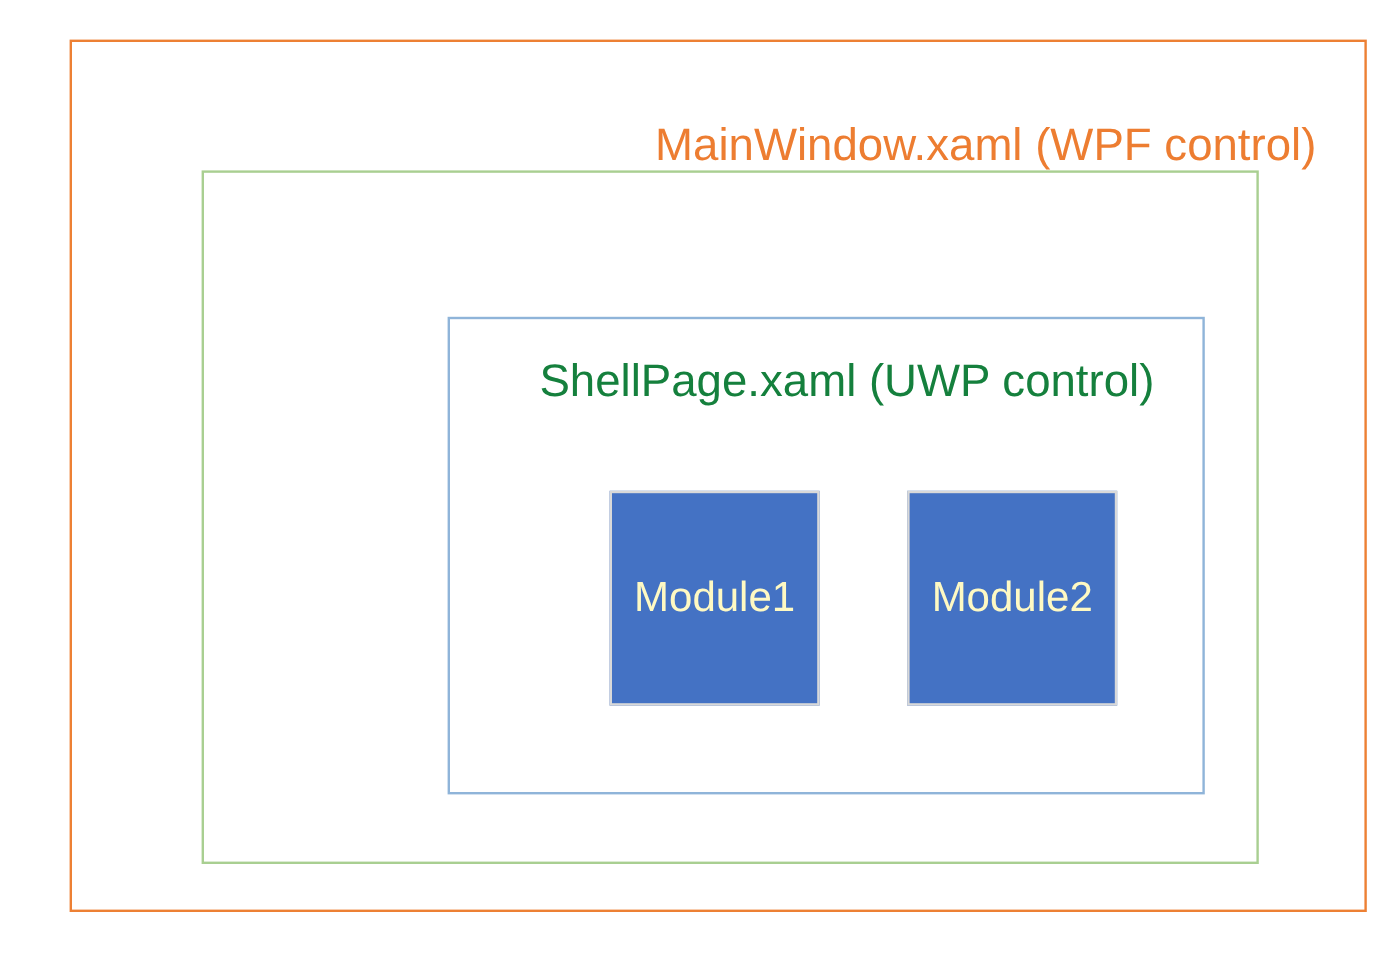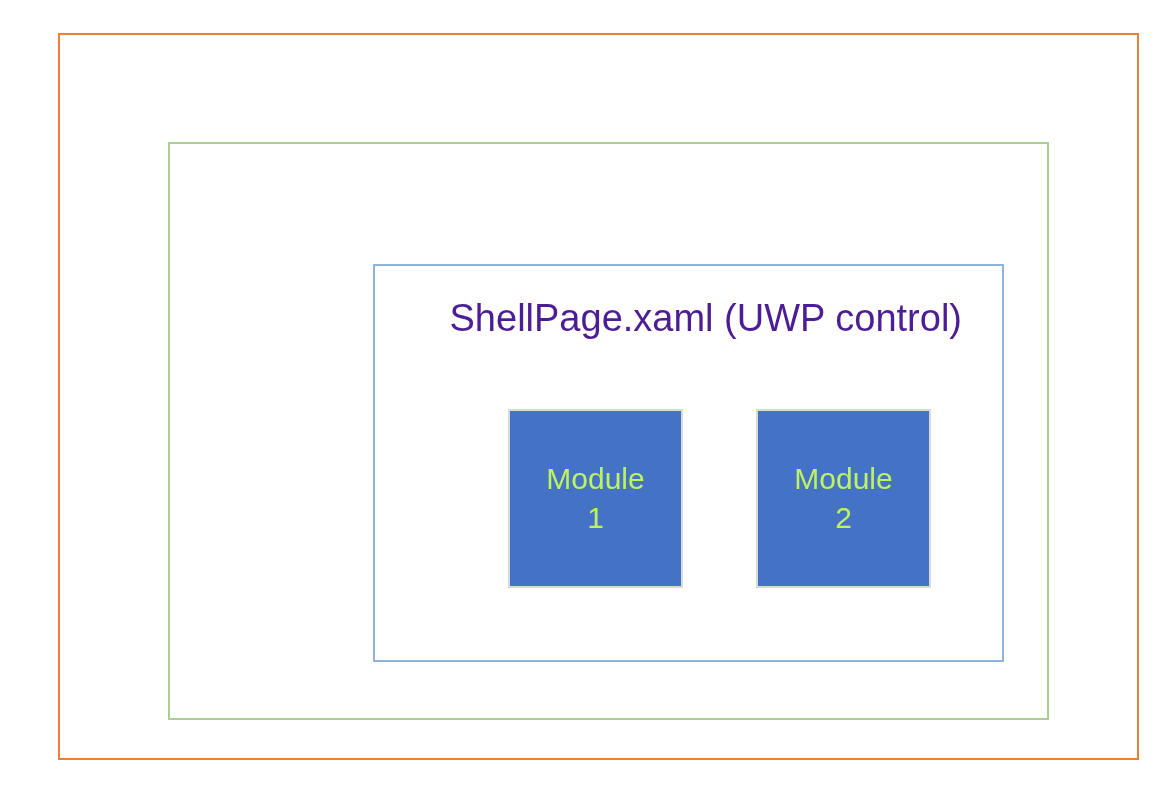--- a/index.html
+++ b/index.html
@@ -70,21 +70,21 @@
 
   #xamlhost-caption {
     top: 32px;
     font-size: 38px;
     color: #70AD47;
   }
 
   #shellpage-caption {
     top: 32px;
     font-size: 38px;
-    color: #4c1d95;
+    color: #15803d;
   }
 
   
   #module-row {
     position: absolute;
     left: 133px;
     top: 143px;
     width: 423px;
     height: 179px;
     display: flex;
@@ -93,40 +93,41 @@
     align-items: flex-start;
   }
 
   .module-box {
     box-sizing: border-box;
     width: 175px;
     height: 179px;
     background: #4472C4;
     border: 2px solid #D9D9D9;
     display: flex;
-    flex-direction: column;
+    flex-direction: row;
     align-items: center;
     justify-content: center;
-    color: #bef264;
-    font-size: 30px;
+    color: #fef9c3;
+    font-size: 35px;
     line-height: 1.28;
     text-align: center;
   }
 
   .module-label-line {
     display: block;
   }
 </style>
 </head>
 <body>
 
 <div id="diagram-canvas">
 
   <div class="layer-box" id="wpf-layer">
 
+    <div class="layer-caption" id="wpf-caption">MainWindow.xaml (WPF control)</div>
 
     <div class="layer-box" id="xamlhost-layer">
 
 
       <div class="layer-box" id="shellpage-layer">
 
         <div class="layer-caption" id="shellpage-caption">ShellPage.xaml (UWP control)</div>
 
         <div id="module-row">
 

